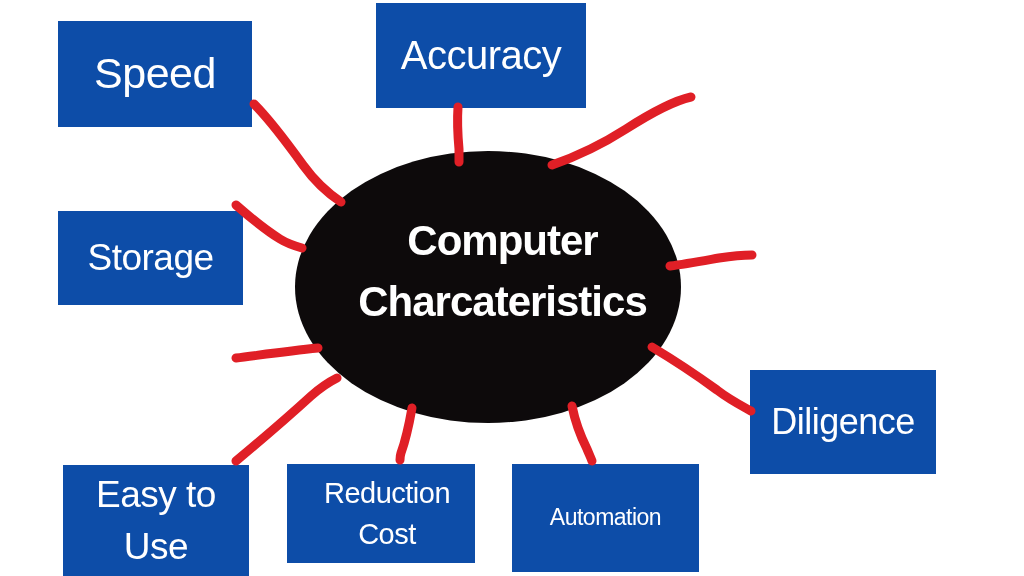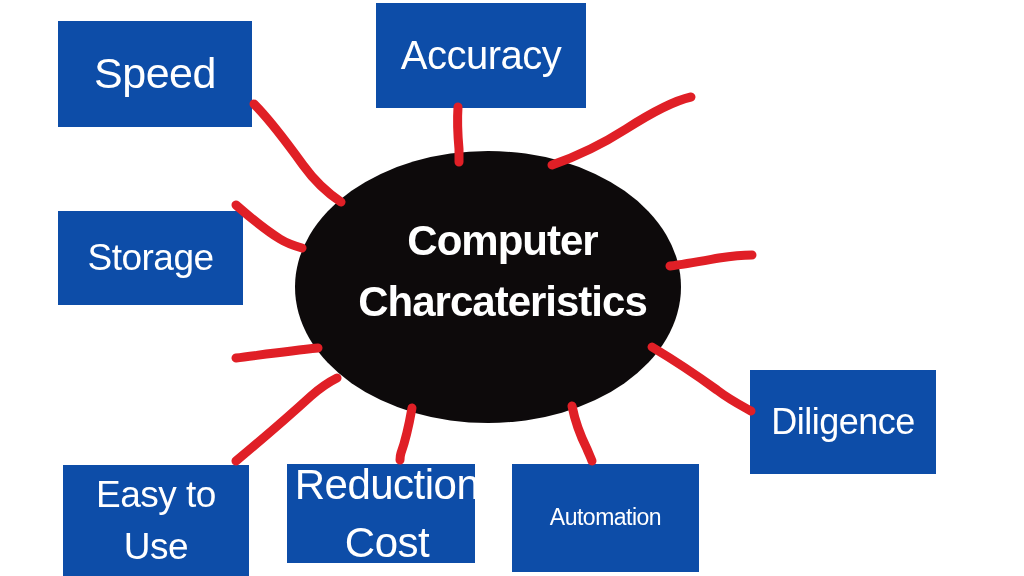--- a/index.html
+++ b/index.html
@@ -62,21 +62,21 @@
     padding: 0 6px;
   }
   .node-speed      { left: 58px;  top: 21px;  width: 194px; height: 106px; font-size: 43px; }
   .node-accuracy   { left: 376px; top: 3px;   width: 210px; height: 105px; font-size: 40px; }
   .node-reliability{ left: 695px; top: 20px;  width: 194px; height: 106px; font-size: 37px; }
   .node-storage    { left: 58px;  top: 172px; width: 185px; height: 94px;  font-size: 37px; margin-top: 39px; }
   .node-memory     { left: 750px; top: 181px; width: 185px; height: 106px; font-size: 37px; }
   .node-privacy    { left: 57px;  top: 313px; width: 186px; height: 98px;  font-size: 37px; }
   .node-diligence  { left: 750px; top: 370px; width: 186px; height: 104px; font-size: 36px; }
   .node-easy       { left: 63px;  top: 465px; width: 186px; height: 111px; font-size: 37px; }
-  .node-reduction  { left: 287px; top: 464px; width: 188px; height: 99px;  font-size: 42px; padding-left: 18px; }
+  .node-reduction  { left: 287px; top: 464px; width: 188px; height: 99px;  font-size: 29px; padding-left: 18px; }
   .node-automation { left: 512px; top: 464px; width: 187px; height: 108px;  font-size: 23px; }
   
   .connectors {
     position: absolute;
     left: 0; top: 0;
     width: 1024px; height: 576px;
     z-index: 3;
     pointer-events: none;
   }
   .connectors path {

